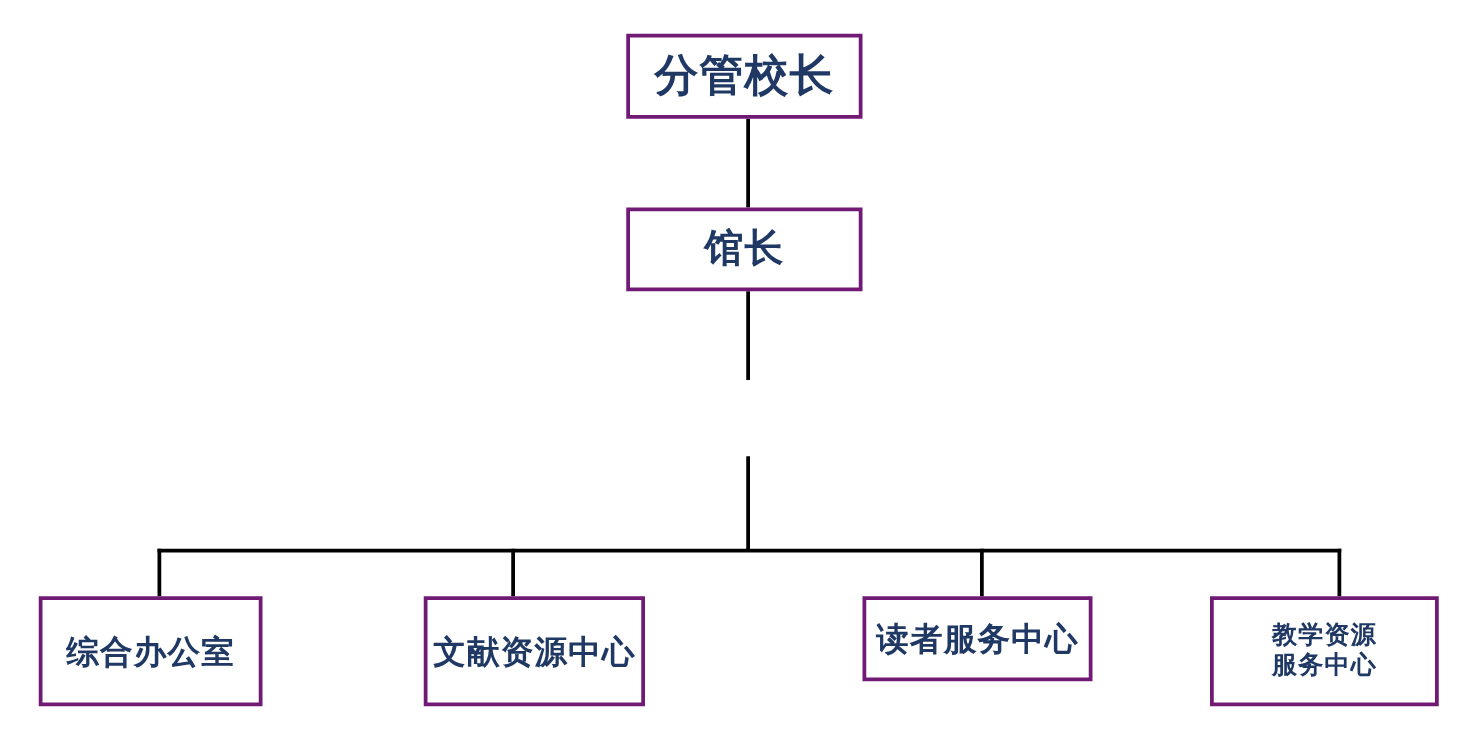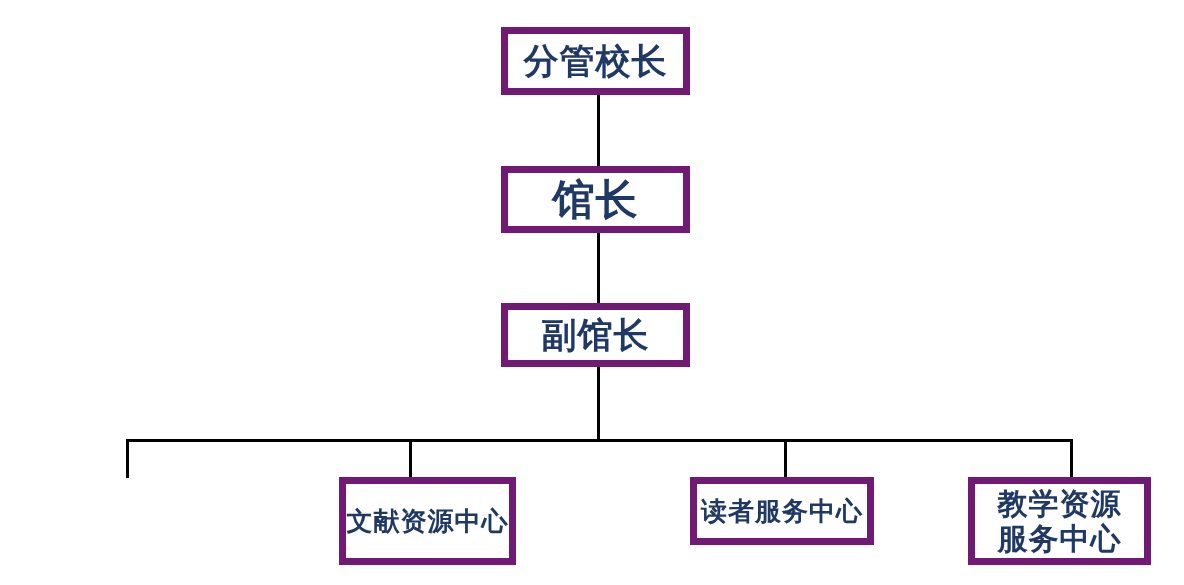--- a/index.html
+++ b/index.html
@@ -13,21 +13,21 @@
   #chart-canvas {
     position: relative;
     width: 1184px;
     height: 585px;
     background: #ffffff;
     overflow: hidden;
   }
   .org-box {
     position: absolute;
     box-sizing: border-box;
-    border: 7px solid #701a75;
+    border: 3px solid #701a75;
     background: #ffffff;
     color: #1F3864;
     display: flex;
     align-items: center;
     justify-content: center;
     text-align: center;
     line-height: 1.18;
     font-weight: 700;
     letter-spacing: 1px;
     z-index: 3;
@@ -43,39 +43,39 @@
 </style>
 </head>
 <body>
 
 <div id="chart-canvas">
 
   <div class="org-box" style="left:501px; top:27px; width:189px; height:68px; font-size:35px;">分管校长</div>
 
   <div class="connector v-line" style="left:597px; top:93px; height:74px;"></div>
 
-  <div class="org-box" style="left:501px; top:166px; width:189px; height:67px; font-size:42px;">馆长</div>
+  <div class="org-box" style="left:501px; top:166px; width:189px; height:67px; font-size:31px;">馆长</div>
 
   <div class="connector v-line" style="left:597px; top:231px; height:73px;"></div>
 
-  <div class="org-box" style="left:501px; top:303px; width:189px; height:64px; font-size:35px;">副馆长</div>
 
   <div class="connector v-line" style="left:597px; top:365px; height:76px;"></div>
 
   <div class="connector h-line" style="left:126px; top:439px; width:947px;"></div>
 
   <div class="connector v-line" style="left:126px; top:439px; height:39px;"></div>
 
   <div class="connector v-line" style="left:409px; top:439px; height:39px;"></div>
 
   <div class="connector v-line" style="left:784px; top:439px; height:39px;"></div>
 
   <div class="connector v-line" style="left:1070px; top:439px; height:39px;"></div>
 
+  <div class="org-box" style="left:31px; top:477px; width:179px; height:88px; font-size:26px;">综合办公室</div>
 
   <div class="org-box" style="left:295px; top:477px; width:177px; height:88px; font-size:26px;margin-left:44px;">文献资源中心</div>
 
   <div class="org-box" style="left:690px; top:477px; width:184px; height:68px; font-size:26px;">读者服务中心</div>
 
-  <div class="org-box" style="left:968px; top:477px; width:183px; height:88px; font-size:30px;">教学资源
+  <div class="org-box" style="left:968px; top:477px; width:183px; height:88px; font-size:20px;">教学资源
 服务中心</div>
 
 </div>
 
 </body></html>

